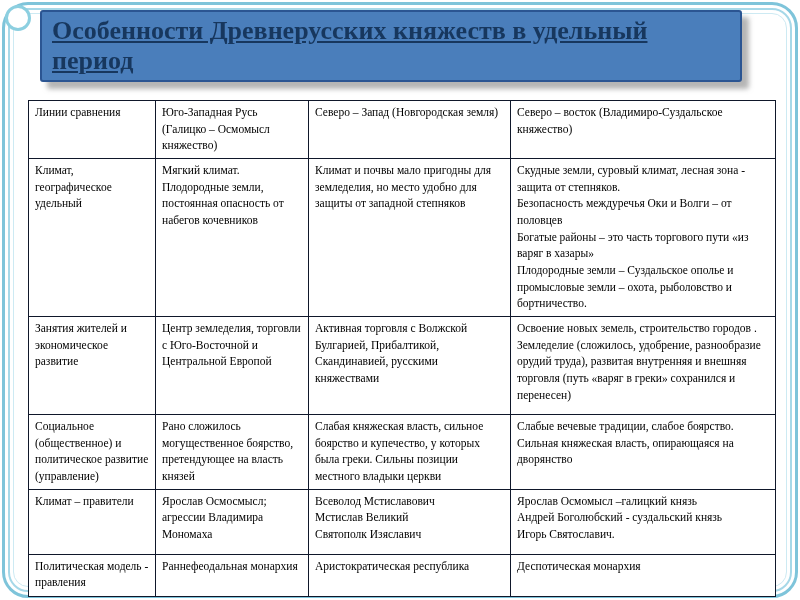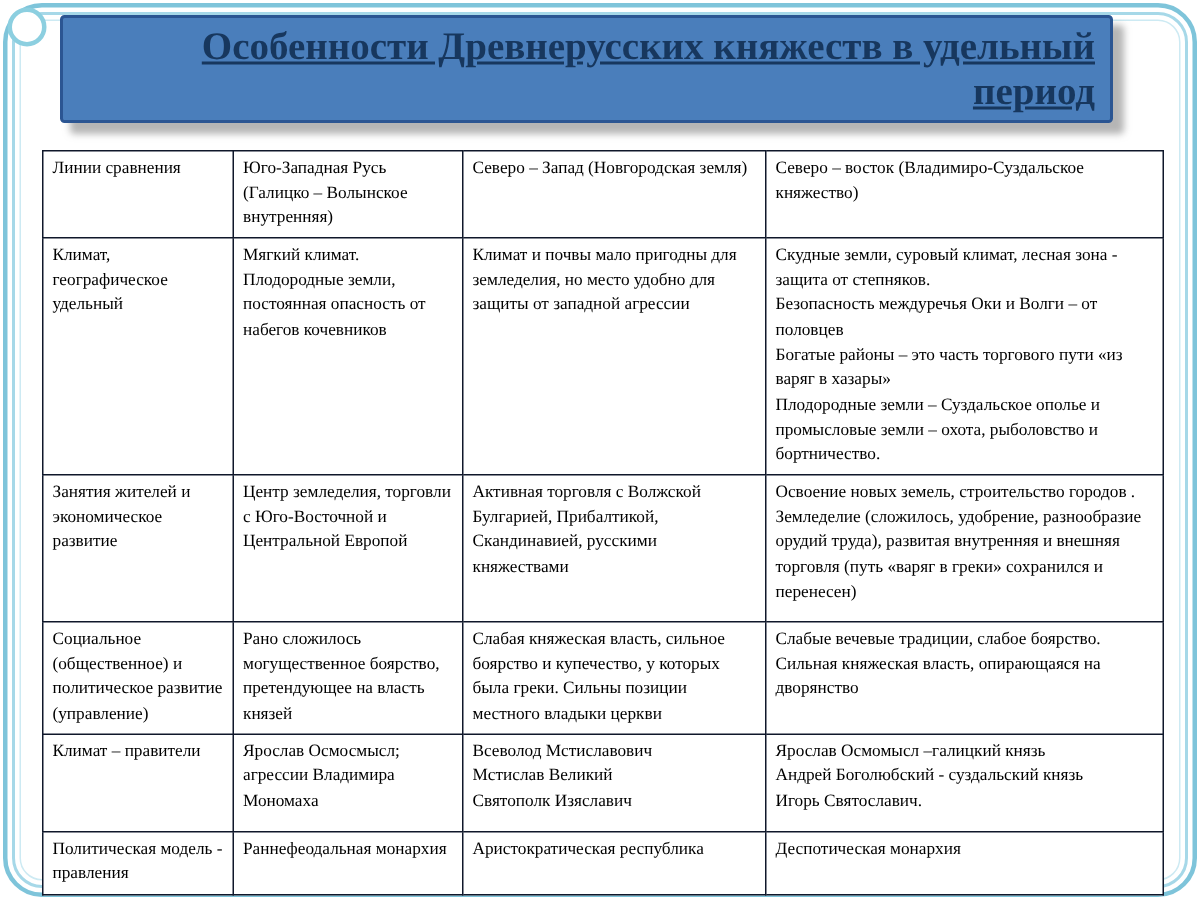--- a/index.html
+++ b/index.html
@@ -65,21 +65,21 @@
     align-items: center;
     justify-content: center;
     padding: 4px 10px;
     box-sizing: border-box;
   }
   .title-text {
     font-size: 26px;
     font-weight: 700;
     color: #17375e;
     text-decoration: underline;
-    text-align: right;
+    text-align: left;
     line-height: 1.15;
   }
 
   
   table.cmp {
     position: absolute;
     left: 28px;
     top: 100px;
     width: 747px;
     border-collapse: collapse;
@@ -124,30 +124,30 @@
   <table class="cmp">
     <colgroup>
       <col style="width:127px">
       <col style="width:153px">
       <col style="width:202px">
       <col style="width:265px">
     </colgroup>
     <thead>
       <tr class="hdr">
         <th>Линии сравнения</th>
-        <th>Юго-Западная Русь (Галицко – Волынское внутренняя)</th>
+        <th>Юго-Западная Русь (Галицко – Осмомысл княжество)</th>
         <th>Северо – Запад (Новгородская земля)</th>
         <th>Северо – восток (Владимиро-Суздальское княжество)</th>
       </tr>
     </thead>
     <tbody>
       <tr class="r-climate">
         <td>Климат, географическое удельный</td>
         <td>Мягкий климат. Плодородные земли, постоянная опасность от набегов кочевников</td>
-        <td>Климат и почвы мало пригодны для земледелия, но место удобно для защиты от западной агрессии</td>
+        <td>Климат и почвы мало пригодны для земледелия, но место удобно для защиты от западной степняков</td>
         <td>Скудные земли, суровый климат, лесная зона - защита от степняков.
 Безопасность междуречья Оки и Волги – от половцев
 Богатые районы – это часть торгового пути «из варяг в хазары»
 Плодородные земли – Суздальское ополье и промысловые земли – охота, рыболовство и бортничество.</td>
       </tr>
       <tr class="r-econ">
         <td>Занятия жителей и экономическое развитие</td>
         <td>Центр земледелия, торговли с Юго-Восточной и Центральной Европой</td>
         <td>Активная торговля с Волжской Булгарией, Прибалтикой, Скандинавией, русскими княжествами</td>
         <td>Освоение новых земель, строительство городов .

